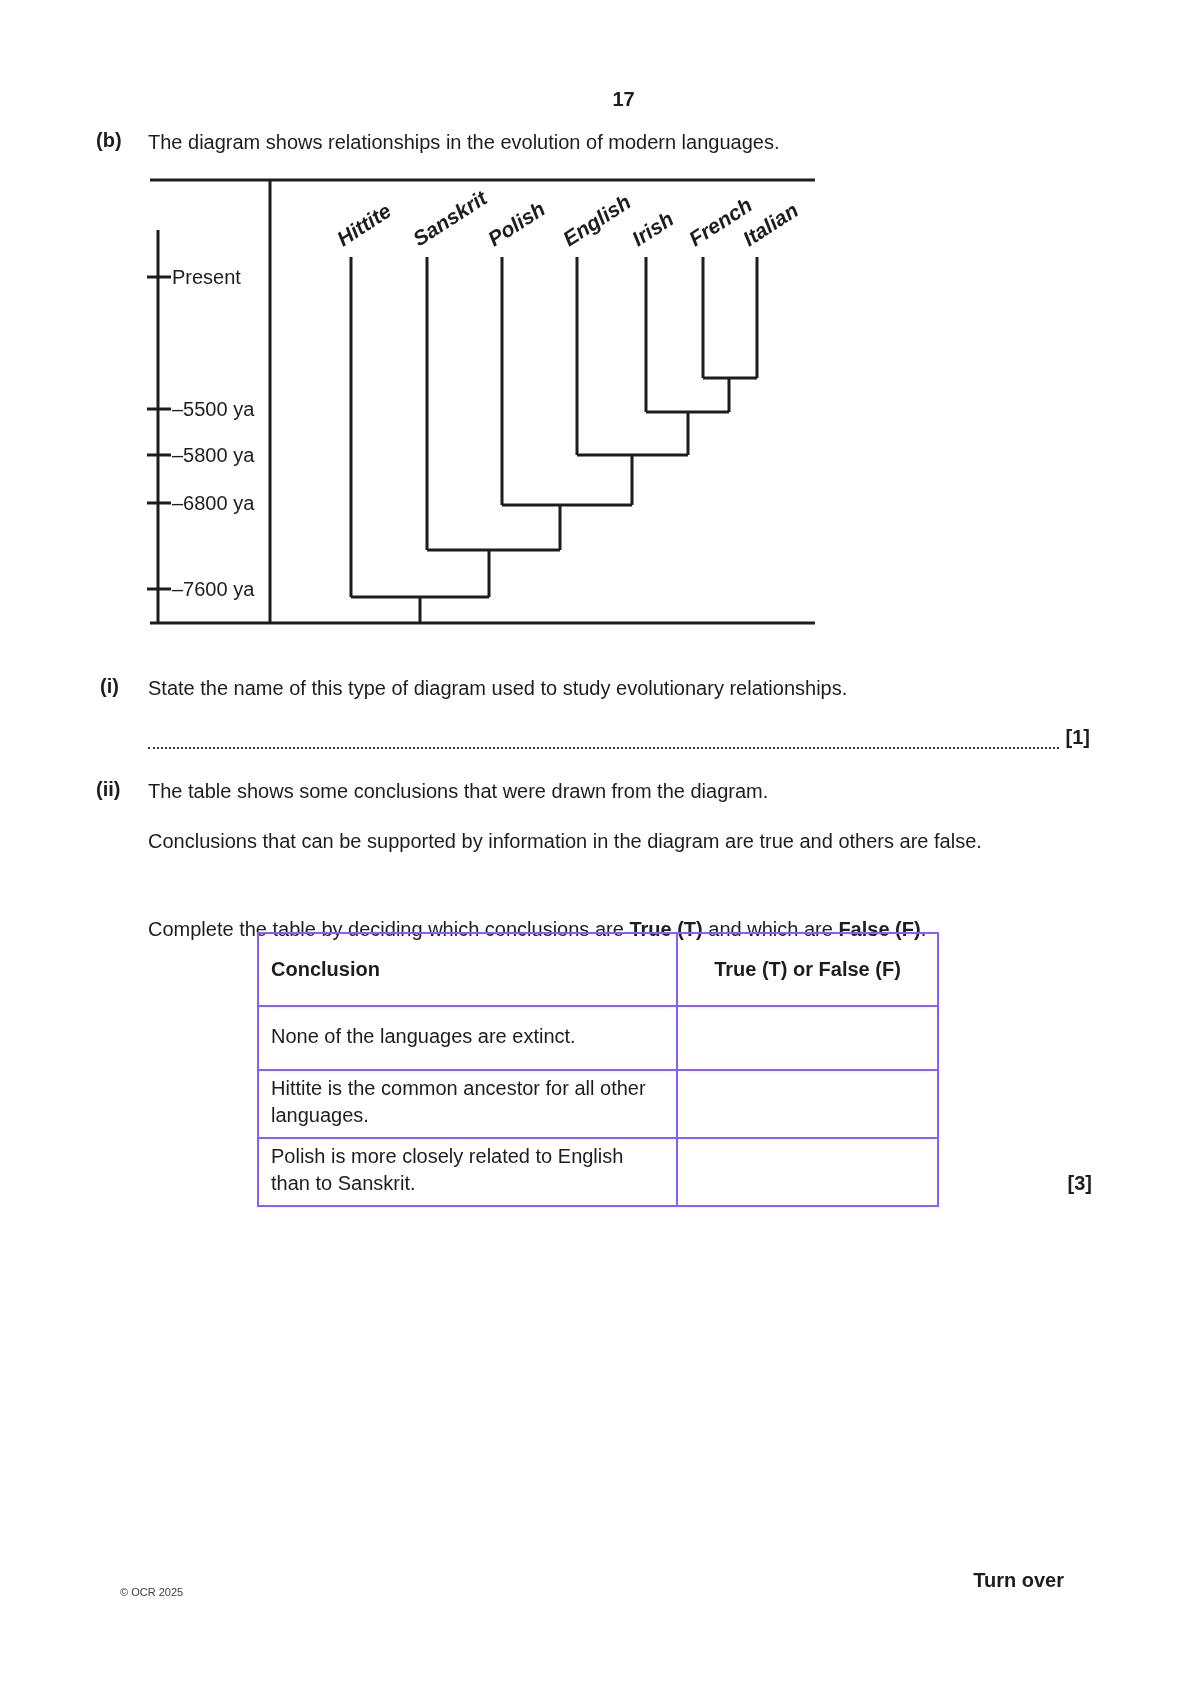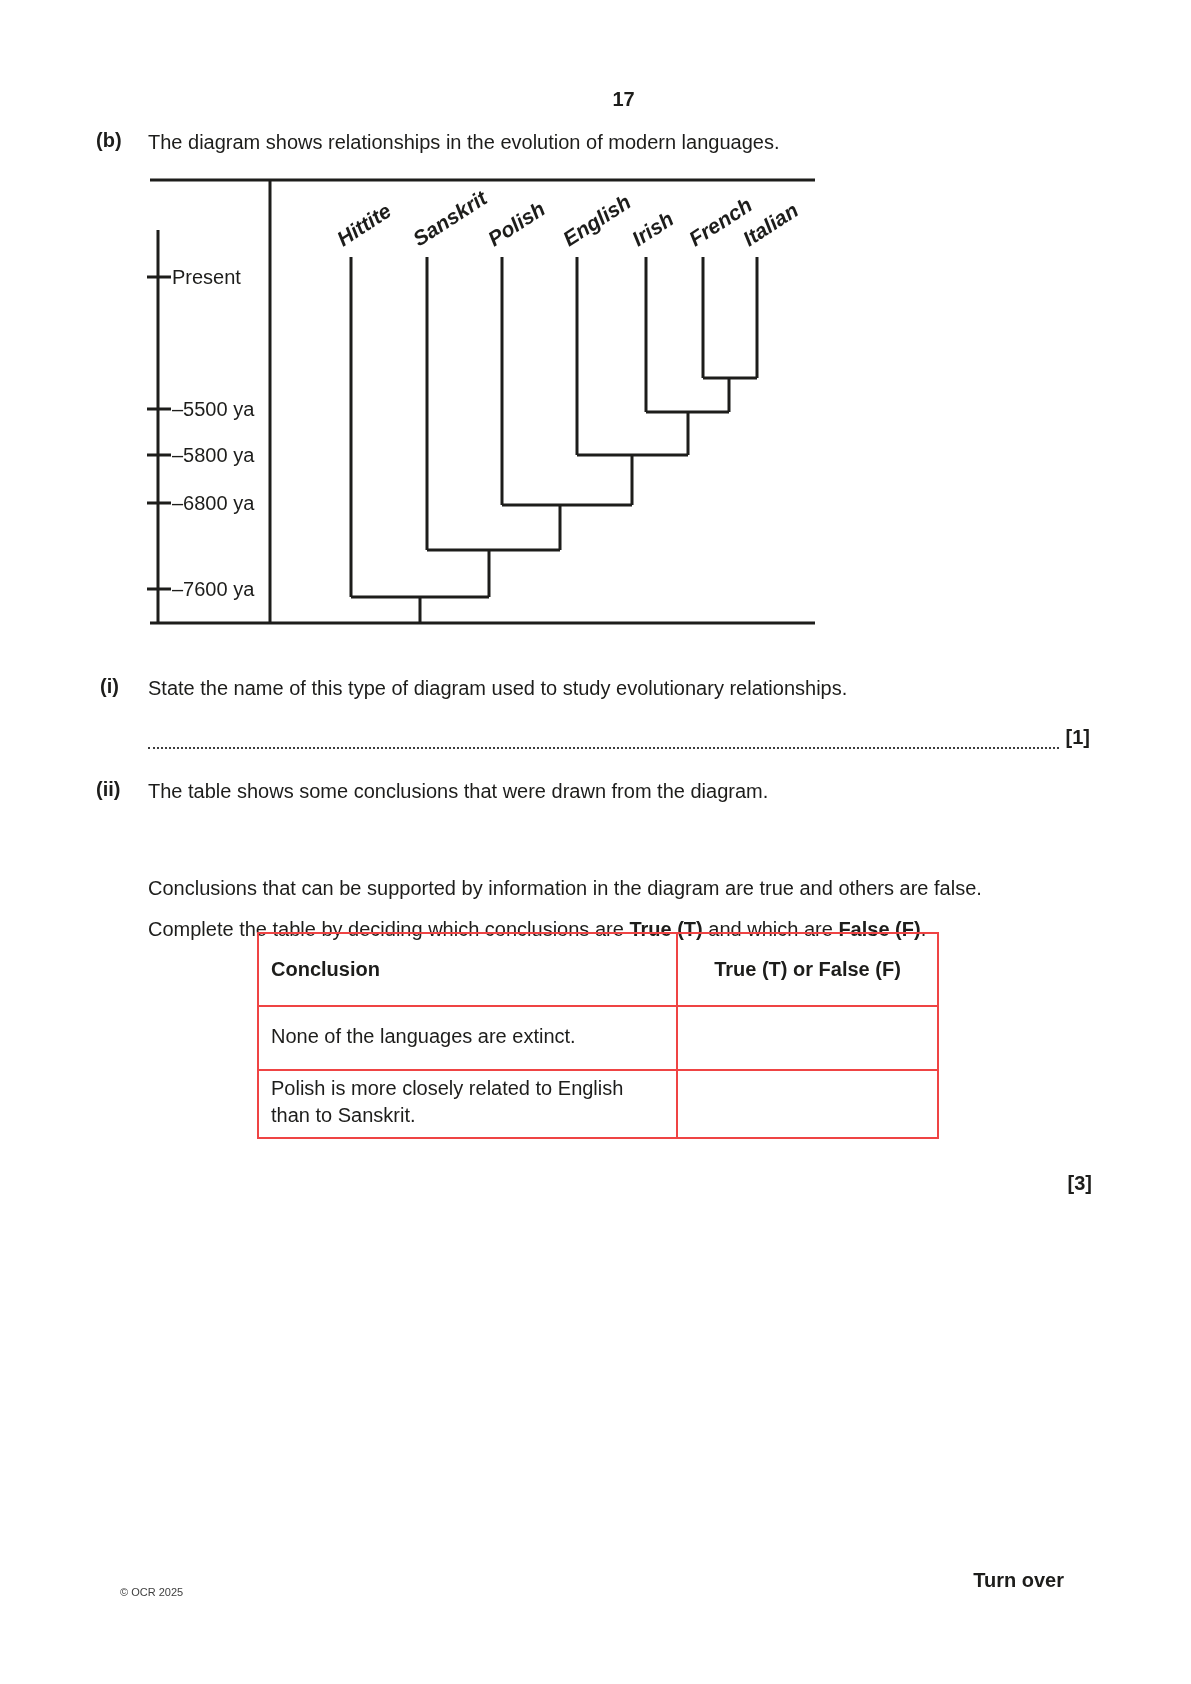--- a/index.html
+++ b/index.html
@@ -22,21 +22,21 @@
   .tick-label { font-size: 20px; }
   .answer-line { left: 148px; top: 726px; width: 942px; display: flex; align-items: flex-end; }
   .answer-dots { flex: 1 1 auto; border-bottom: 2px dotted #3c3c3c; height: 20px; margin-right: 7px; }
   .answer-marks { font-weight: bold; white-space: nowrap; }
   table.conclusions {
     border-collapse: collapse;
     width: 680px;
     table-layout: fixed;
   }
   table.conclusions th, table.conclusions td {
-    border: 2px solid #ef4444;
+    border: 2px solid #8b5cf6;
     font-size: 20px;
     line-height: 27px;
     vertical-align: middle;
   }
   table.conclusions col.c1 { width: 419px; }
   table.conclusions col.c2 { width: 261px; }
   table.conclusions th { font-weight: bold; }
   th.col-conclusion { text-align: left; padding: 6px 12px; height: 36px; }
   th.col-tf { text-align: center; padding: 22px 4px; }
   td.concl-cell { text-align: left; padding: 4px 14px 8px 12px; }
@@ -89,37 +89,41 @@
 
 <div class="abs q-label" style="left:100px; top:675px;">(i)</div>
 <div class="abs body-text" style="left:148px; top:675px;">State the name of this type of diagram used to study evolutionary relationships.</div>
 <div class="abs answer-line">
   <span class="answer-dots"></span>
   <span class="answer-marks">[1]</span>
 </div>
 
 <div class="abs q-label" style="left:96px; top:778px;">(ii)</div>
 <div class="abs body-text" style="left:148px; top:778px;">The table shows some conclusions that were drawn from the diagram.</div>
-<div class="abs body-text" style="left:148px; top:875px;">Conclusions that can be supported by information in the diagram are true and others are false.</div>
+<div class="abs body-text" style="left:148px; top:828px;">Conclusions that can be supported by information in the diagram are true and others are false.</div>
 <div class="abs body-text" style="left:148px; top:878px;margin-top:38px;"><span>Complete the table by deciding which conclusions are </span><span class="b">True (T)</span><span> and which are </span><span class="b">False (F)</span><span>.</span></div>
 
 <table class="abs conclusions" style="left:257px; top:932px;">
   <colgroup>
       <col class="c1">
       <col class="c2">
     </colgroup>
   <tbody>
       <tr>
     <th class="col-conclusion">Conclusion</th>
     <th class="col-tf">True (T) or False (F)</th>
   </tr>
   <tr class="r1">
     <td class="concl-cell">None of the languages are extinct.</td>
     <td></td>
   </tr>
+  <tr class="r2">
+    <td class="concl-cell">Hittite is the common ancestor for all other languages.</td>
+    <td></td>
+  </tr>
   <tr class="r3">
     <td class="concl-cell">Polish is more closely related to English than to Sanskrit.</td>
     <td></td>
   </tr>
 </tbody>
   </table>
 
 <div class="abs marks-3">[3]</div>
 
 <div class="abs copyright">© OCR 2025</div>

